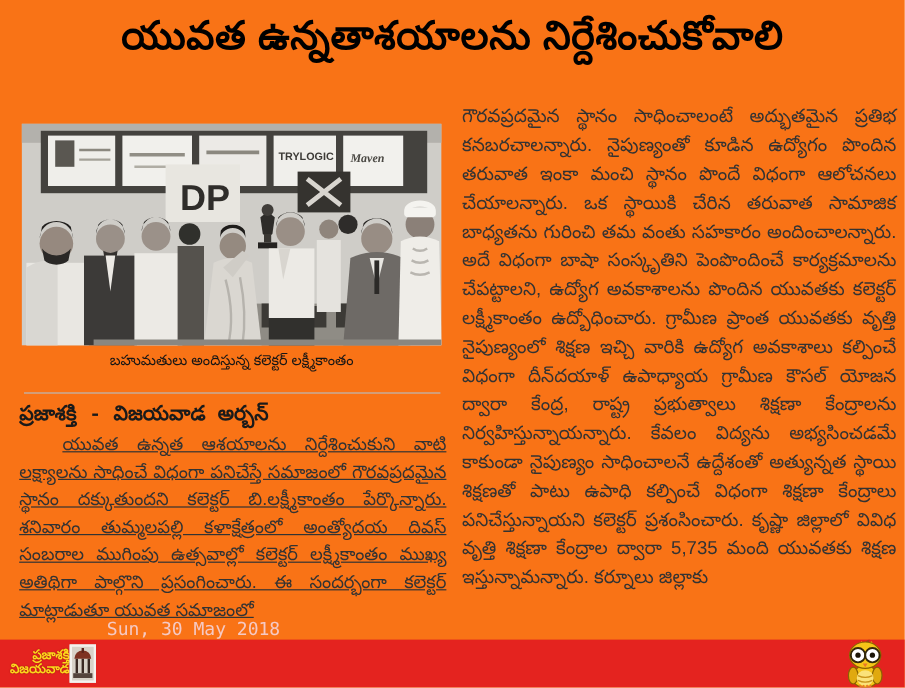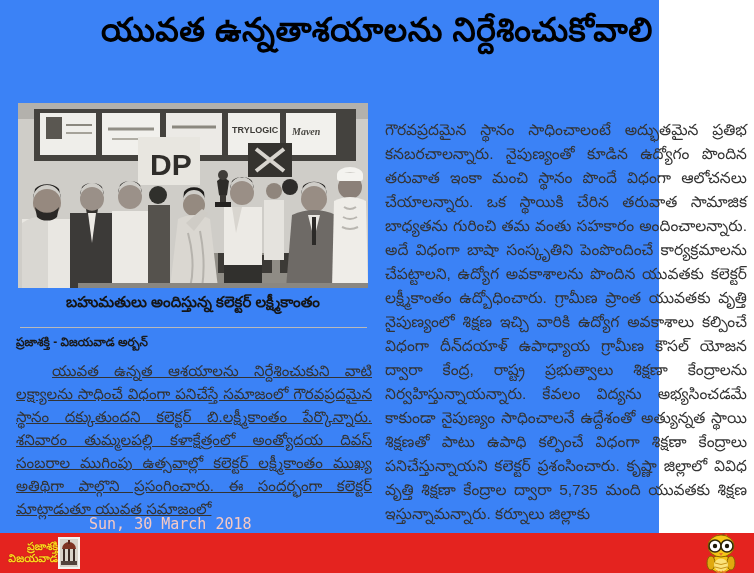--- a/index.html
+++ b/index.html
@@ -1,33 +1,33 @@
 <!DOCTYPE html>
 <html><head>
 <meta charset="utf-8">
 <style>
   * { margin:0; padding:0; box-sizing:border-box; }
   body { width:754px; height:573px; background:#ffffff; font-family:"Liberation Sans", sans-serif; overflow:hidden; }
-  .page { position:relative; width:659px; height:573px; background:#3b82f6; }
+  .page { position:relative; width:754px; height:573px; background:#f97316; }
 
   .headline { position:absolute; top:6px; left:0; width:754px; text-align:center;
     font-size:33px; font-weight:800; color:#000; letter-spacing:0.5px; line-height:1.45; }
 
   .photo-wrap { position:absolute; left:18px; top:103px; width:350px; height:185px; }
   .caption { position:absolute; left:18px; top:293px; width:350px; text-align:center;
-    font-weight:bold; font-size:15px; color:#151515; }
+    font-weight:normal; font-size:12px; color:#151515; }
   .caption-divider { position:absolute; left:20px; top:327px; width:347px; height:1px;
     background:#b9b9b9; }
 
   .dateline { position:absolute; left:16px; top:335px; width:356px;
-    font-weight:bold; font-size:12px; color:#1a1a1a; }
+    font-weight:bold; font-size:17px; color:#1a1a1a;font-family:Liberation Mono, monospace; }
   .body-left { position:absolute; left:16px; top:359px; width:356px;
     font-size:15px; line-height:23px; color:#333; text-align:justify; text-indent:2.4em;text-decoration:underline; }
   .body-right { position:absolute; left:385px; top:86px; width:362px;
-    font-size:15.5px; line-height:24px; color:#333; text-align:justify;margin-top:32px; }
+    font-size:15.5px; line-height:24px; color:#333; text-align:justify; }
 
   .footer-bar { position:absolute; left:0; top:533px; width:754px; height:40px;
     background:#e4231f; display:flex; align-items:center; }
   .footer-logo { display:flex; align-items:center; margin-left:4px; }
   .logo-text { width:54px; text-align:right; line-height:1.05; }
   .logo-title { display:block; color:#ffd61c; font-weight:bold; font-size:11px;
     text-shadow:0 0 1px #7a0d0b; }
   .logo-subtitle { display:block; color:#ffd61c; font-weight:bold; font-size:11px;
     text-shadow:0 0 1px #7a0d0b; }
   .monument-frame { background:#ddd8d0; border:2px solid #f4f2ee; width:22px; height:32px; }
@@ -151,21 +151,21 @@
           <path d="M2 10 a7 7 0 0 1 14 0 z" fill="#7e3222"></path>
           <rect x="8" y="1" width="2" height="4" fill="#5a241a"></rect>
           <rect x="3" y="10" width="2" height="12" fill="#3a2a24"></rect>
           <rect x="8" y="10" width="2" height="12" fill="#3a2a24"></rect>
           <rect x="13" y="10" width="2" height="12" fill="#3a2a24"></rect>
           <rect x="1" y="22" width="16" height="4" fill="#54443c"></rect>
         </svg>
       </div>
     </div>
     <div class="footer-lines">
-      <div>Sun, 30 March 2018</div>
+      <div>Sun, 30 May 2018</div>
       <div>epaper.prajasakti.com/c/32688159</div>
     </div>
     <svg class="owl" width="46" height="40" viewBox="0 0 46 40">
       <path d="M22 4 q2 -4 5 -4 q-1 3 -3 4 z" fill="#a33a1e"></path>
       <path d="M17 6 l3 -5 l2 5 z M26 6 l2 -5 l3 5 z" fill="#e0a90f"></path>
       <ellipse cx="23" cy="31" rx="11" ry="9" fill="#f5c518" stroke="#8a6200" stroke-width="1"></ellipse>
       <ellipse cx="13" cy="30" rx="4" ry="7" fill="#e0a90f" stroke="#8a6200" stroke-width="1"></ellipse>
       <ellipse cx="33" cy="30" rx="4" ry="7" fill="#e0a90f" stroke="#8a6200" stroke-width="1"></ellipse>
       <ellipse cx="23" cy="32" rx="7" ry="6.5" fill="#fbe27a"></ellipse>
       <path d="M17 30 q6 3 12 0 M17 34 q6 3 12 0" stroke="#c9941a" stroke-width="1" fill="none"></path>

